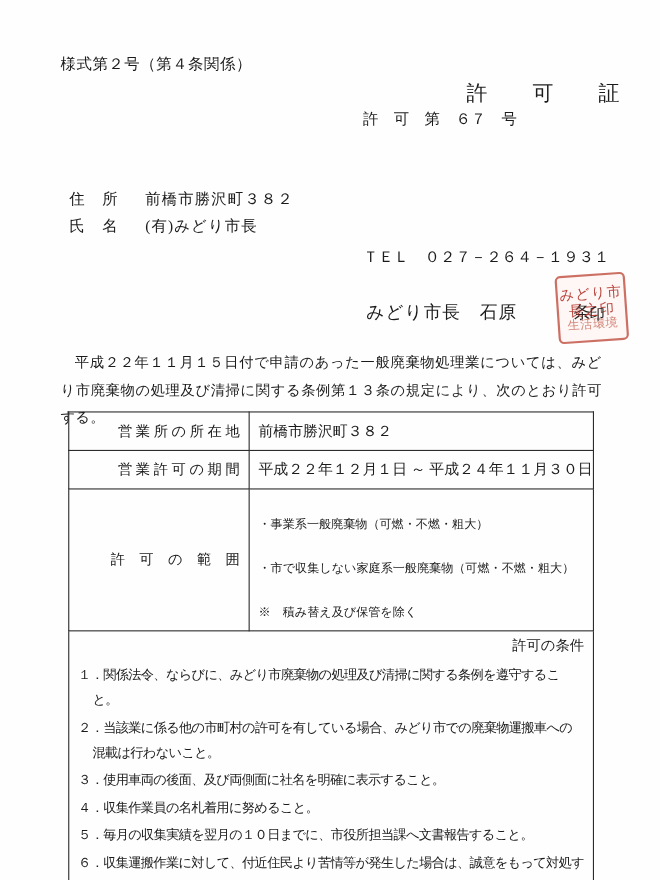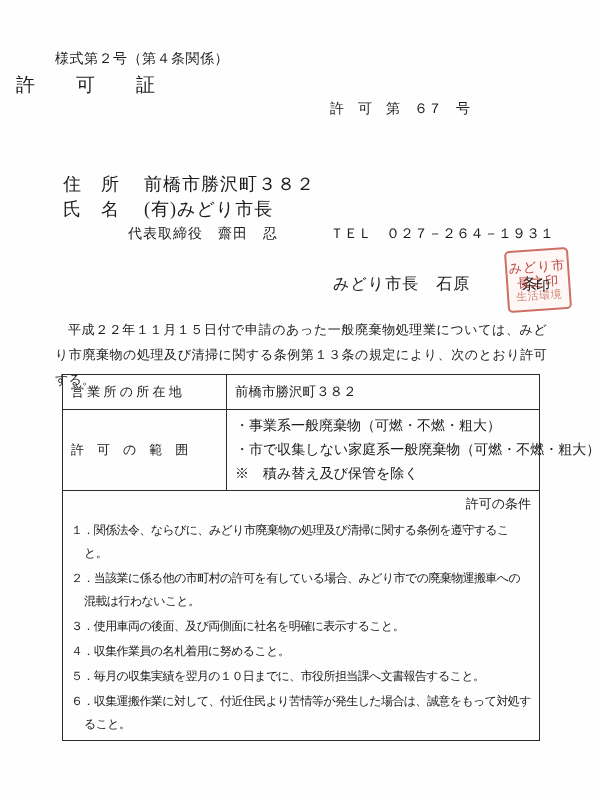--- a/index.html
+++ b/index.html
@@ -6,25 +6,25 @@
   .page {
     position:relative;
     width:600px; height:800px;
     margin:0 auto;
     background:#fefefe;
     font-family:"Liberation Serif","DejaVu Serif",serif;
     color:#1b1b1b;
     overflow:hidden;
   }
   .form-ref { position:absolute; left:55px; top:50px; font-size:14px; letter-spacing:0.5px; }
-  .doc-title { position:absolute; left:16px; top:72px; width:560px; text-align:left; font-size:19px; letter-spacing:1px; }
+  .doc-title { position:absolute; left:4px; top:72px; width:560px; text-align:right; font-size:19px; letter-spacing:1px; }
   .permit-no { position:absolute; right:130px; top:100px; font-size:14px; }
   .issue-date { position:absolute; right:78px; top:123px; font-size:14px; letter-spacing:1px; }
 
-  .addr-row { position:absolute; left:63px; font-size:18px; letter-spacing:1px; }
+  .addr-row { position:absolute; left:63px; font-size:14px; letter-spacing:1px; }
   .addr-row .val { margin-left:24px; }
   .row-address { top:172px; }
   .row-name { top:197px; }
 
   .rep-row { position:absolute; left:128px; top:225px; font-size:14px; letter-spacing:1px; white-space:nowrap; }
   .rep-row .tel { position:absolute; left:202px; top:0; letter-spacing:0; }
 
   .issuer-line { position:absolute; left:333px; top:274px; font-size:16px; letter-spacing:1px; white-space:nowrap; }
 
   .stamp {
@@ -46,24 +46,24 @@
     text-align:justify;
     font-family:Liberation Mono, monospace;
   }
 
   table.permit-table {
     position:absolute; left:62px; top:374px; width:478px;
     border-collapse:collapse; table-layout:fixed;
     font-size:13.5px;
   }
   table.permit-table td { border:1.2px solid #2b2b2b; padding:4px 8px; vertical-align:middle; }
-  td.th { width:147px; text-align:left; font-size:13px; white-space:nowrap; padding:4px 4px;margin-top:47px; }
+  td.th { width:147px; text-align:right; font-size:13px; white-space:nowrap; padding:4px 4px;margin-top:47px; }
   td.tv { white-space:nowrap; height:26px; }
   td.scope { padding:5px 8px; }
-  td.scope .scope-line { font-size:14px; line-height:24px; white-space:nowrap; }
+  td.scope .scope-line { font-size:11px; line-height:24px; white-space:nowrap;margin-top:16px; }
   td.conds { padding:6px 10px 8px 10px; }
   .cond-title { font-size:13px; margin:0 0 6px 0;text-align:right; }
   .cond-item {
     font-size:12px; letter-spacing:-0.6px; line-height:23px;
     padding-left:13px; text-indent:-13px; margin-top:2px;
   }
 </style>
 </head>
 <body>
 
@@ -73,40 +73,43 @@
   <div class="doc-title">許　　可　　証</div>
   <div class="permit-no">許　可　第　６７　号</div>
 
   <div class="addr-row row-address">
     <span class="lbl">住　所</span><span class="val">前橋市勝沢町３８２</span>
   </div>
   <div class="addr-row row-name">
     <span class="lbl">氏　名</span><span class="val">(有)みどり市長</span>
   </div>
   <div class="rep-row">
-    <span>代表取締役　齋田　忍</span>
     <span class="tel">ＴＥＬ　０２７－２６４－１９３１</span>
   </div>
 
   <div class="issuer-line">みどり市長　石原　　　条</div>
 
   <div class="stamp">
     <div class="s-line">みどり市</div>
     <div class="s-line">長之印</div>
     <div class="s-line s-light">生活環境</div>
   </div>
   <div class="seal-mark">印</div>
 
   <div class="body-text">平成２２年１１月１５日付で申請のあった一般廃棄物処理業については、みどり市廃棄物の処理及び清掃に関する条例第１３条の規定により、次のとおり許可する。</div>
 
   <table class="permit-table">
     <tbody>
         <tr>
       <td class="th">営 業 所 の 所 在 地</td>
       <td class="tv">前橋市勝沢町３８２</td>
+    </tr>
+    <tr>
+      <td class="th">営 業 許 可 の 期 間</td>
+      <td class="tv">平成２２年１２月１日 ～ 平成２４年１１月３０日</td>
     </tr>
     <tr>
       <td class="th">許　可　の　範　囲</td>
       <td class="scope">
         <div class="scope-line">・事業系一般廃棄物（可燃・不燃・粗大）</div>
         <div class="scope-line">・市で収集しない家庭系一般廃棄物（可燃・不燃・粗大）</div>
         <div class="scope-line">※　積み替え及び保管を除く</div>
       </td>
     </tr>
     <tr>

